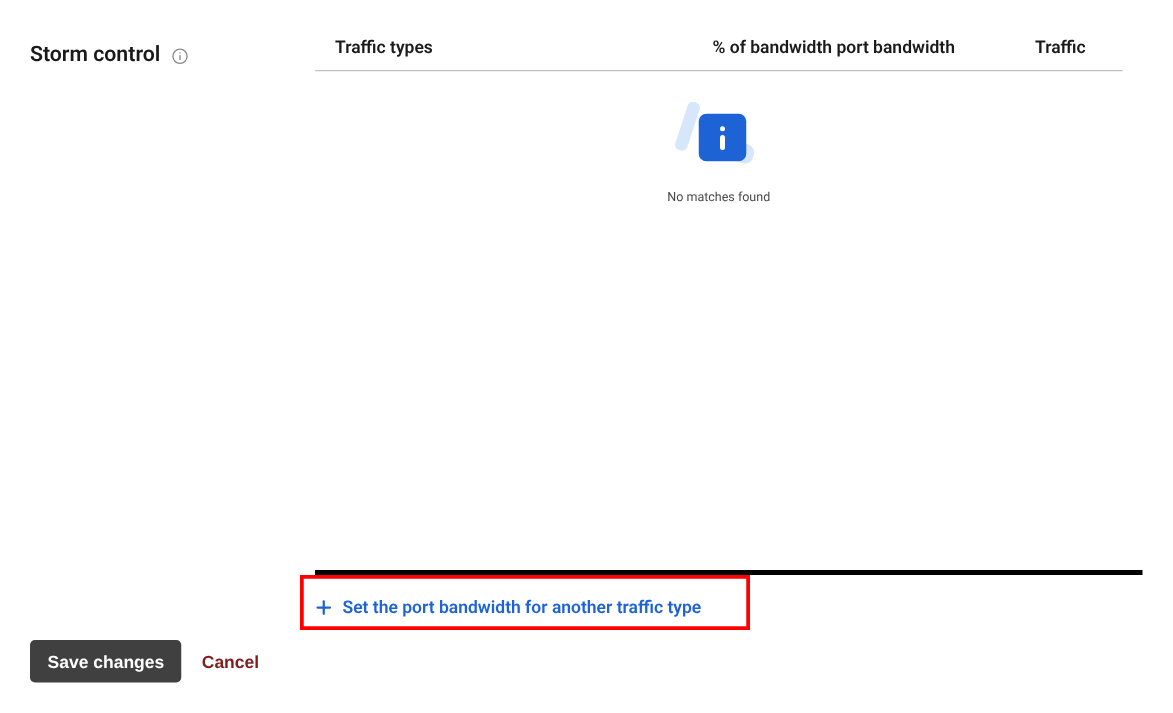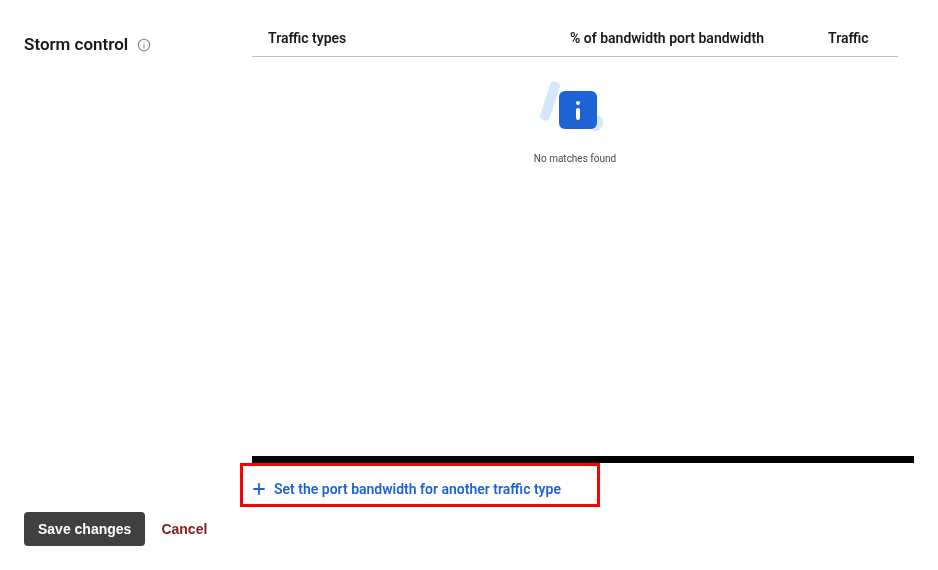--- a/index.html
+++ b/index.html
@@ -120,21 +120,21 @@
     }
     .empty-text {
       font-size: 10px;
       color: #4a4a4a;
     }
     .add-row {
       position: absolute;
       left: 252px;
       right: 24px;
       top: 456px;
-      border-top: 7px solid #000000;
+      border-top: 4px solid #000000;
       padding-top: 14px;
     }
     .add-highlight {
       position: absolute;
       left: -12px;
       top: 0px;
       width: 360px;
       height: 44px;
       border: 3px solid #ff0000;
       pointer-events: none;

